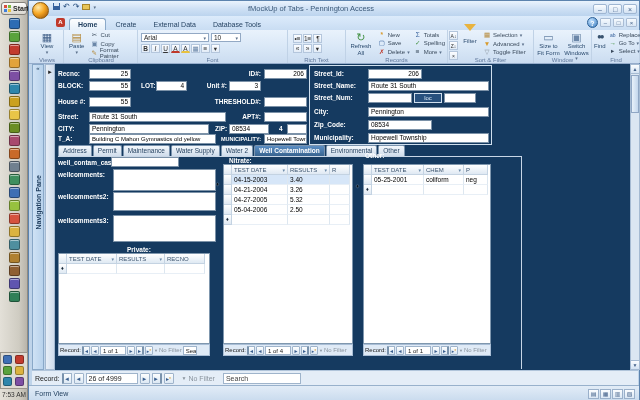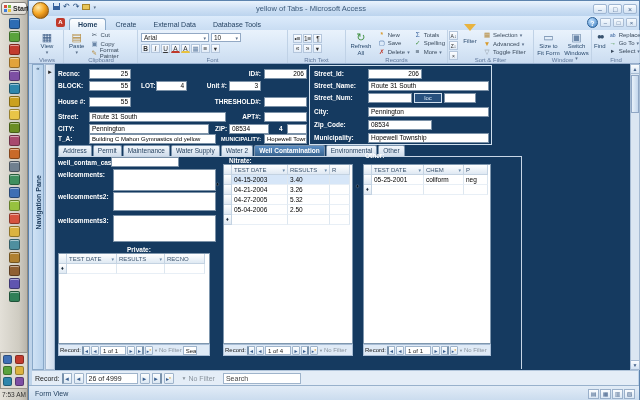--- a/index.html
+++ b/index.html
@@ -189,21 +189,21 @@
   <div id="win">
     <div id="titlebar">
       <div id="orb"></div>
       <div id="qat">
         <span class="qat-ic floppy"></span>
         <span class="qat-ic">↶</span>
         <span class="qat-ic">↷</span>
         <span class="qat-ic folder"></span>
         <span class="qat-ic cdn">▾</span>
       </div>
-      <span id="title-text">yellow of Tabs - Microsoft Access</span>
+      <span id="title-text">fMockUp of Tabs - Pennington Access</span>
       <div id="win-controls">
         <div class="wc">–</div>
         <div class="wc">□</div>
         <div class="wc">×</div>
       </div>
     </div>
 
     <div id="ribbon-tabs">
         <div class="rtab active">Home</div>
         <div class="rtab">Create</div>

